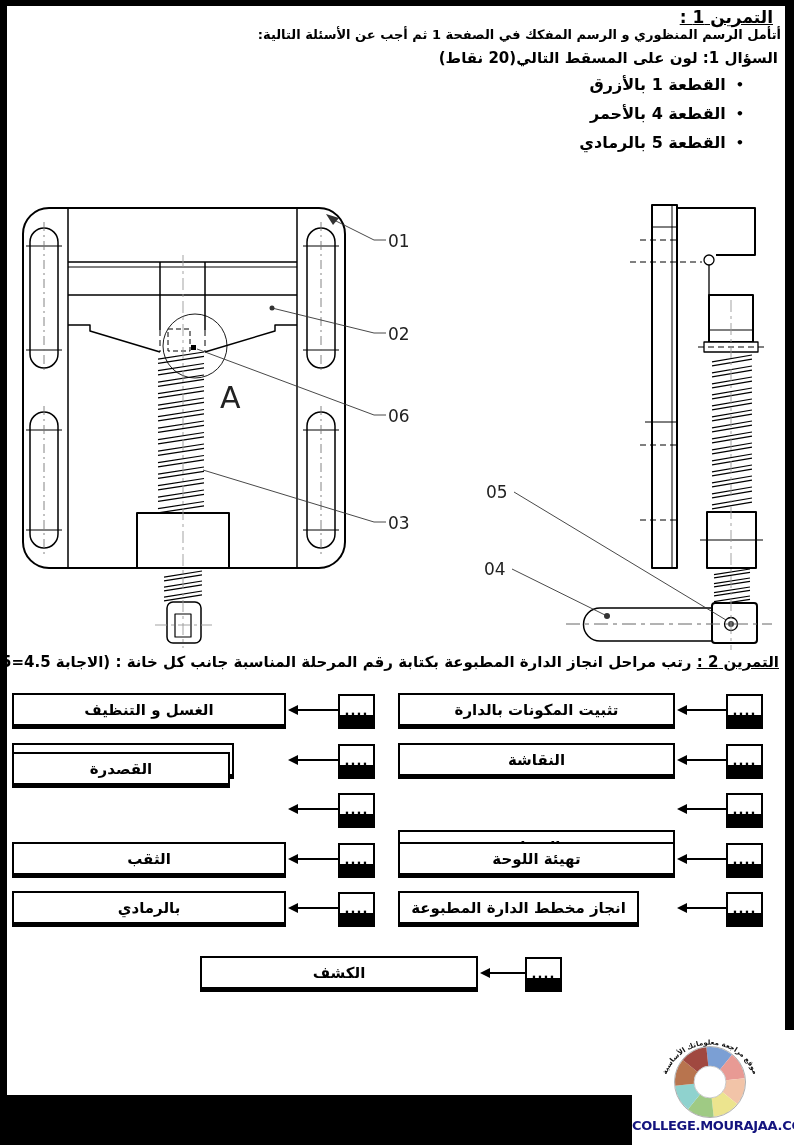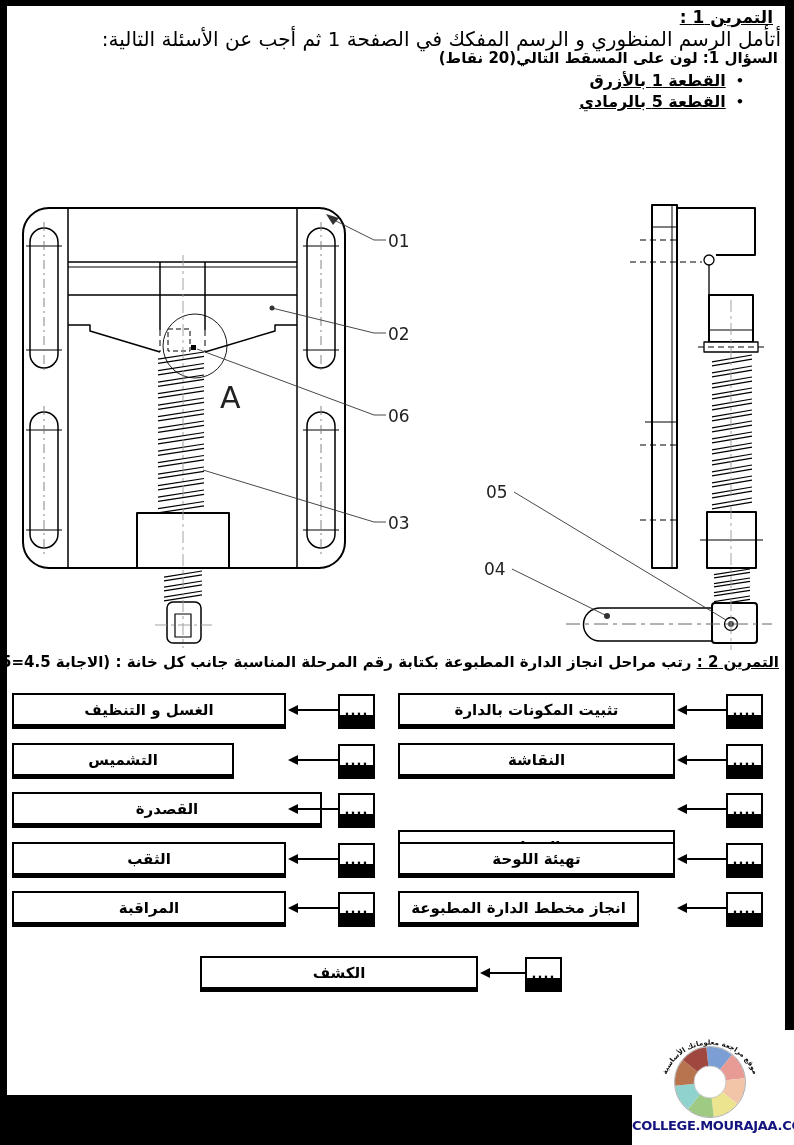--- a/index.html
+++ b/index.html
@@ -16,29 +16,29 @@
   }
   .abs { position: absolute; }
   .rtl { direction: rtl; unicode-bidi: embed; }
 
   
   .ex1-title {
     top:7px; right:21px; font-size:17px; font-weight:bold;
     text-decoration: underline; white-space: nowrap; color:#000;
   }
   .ex1-intro {
-    top:27px; right:13px; font-size:20px; font-weight:normal;
+    top:27px; right:13px; font-size:13px; font-weight:bold;
     white-space: nowrap; color:#000;
   }
   .ex1-question {
     top:49px; right:16px; font-size:15px; font-weight:bold;
     white-space: nowrap; color:#000;
   }
   .bullets { top:70px; right:50px; text-align:right; }
-  .bullet-line { font-size:16px; font-weight:bold; line-height:21px; white-space:nowrap; color:#000;text-decoration:underline; }
+  .bullet-line { font-size:16px; font-weight:bold; line-height:29px; white-space:nowrap; color:#000; }
   .bullet-dot { display:inline-block; margin-left:10px; font-size:13px; vertical-align:1px; }
 
   
   svg.drawings { position:absolute; left:10px; top:195px; pointer-events:none; }
 
   
   .ex2-title {
     top:653px; left:8px; right:15px; font-size:15px; font-weight:bold;
     text-align:right; white-space:nowrap; color:#000;
   }
@@ -79,20 +79,21 @@
 <body>
 
 <div class="paper"></div>
 
 <div class="abs rtl ex1-title">التمرين 1 :</div>
 <div class="abs rtl ex1-intro">أتأمل الرسم المنظوري و الرسم المفكك في الصفحة 1 ثم أجب عن الأسئلة التالية:</div>
 <div class="abs rtl ex1-question">السؤال 1: لون على المسقط التالي(20 نقاط)</div>
 
 <div class="abs rtl bullets">
   <div class="bullet-line"><span class="bullet-dot">•</span><span>القطعة 1 بالأزرق</span></div>
+  <div class="bullet-line"><span class="bullet-dot">•</span><span>القطعة 4 بالأحمر</span></div>
   <div class="bullet-line"><span class="bullet-dot">•</span><span>القطعة 5 بالرمادي</span></div>
 </div>
 
 <svg class="drawings" width="775" height="460" viewBox="10 195 775 460">
   <g fill="none" stroke="#000" stroke-width="1.5" stroke-linejoin="round">
 
     <rect x="23" y="208" width="322" height="360" rx="26" stroke-width="2"></rect>
     <line x1="68" y1="208" x2="68" y2="568"></line>
     <line x1="297" y1="208" x2="297" y2="568"></line>
 
@@ -201,23 +202,23 @@
     <text x="220" y="408" font-size="30">A</text>
   </g>
 </svg>
 
 <div class="abs rtl ex2-title">
   <span class="lead">التمرين 2 :</span><span> رتب مراحل انجاز الدارة المطبوعة بكتابة رقم المرحلة المناسبة جانب كل خانة : (الاجابة 4.5=9X0.5 نقاط)</span>
 </div>
 
 <div class="step-box rtl" style="left:12px;top:693px;width:274px">الغسل و التنظيف</div>
 <div class="step-box rtl" style="left:12px;top:743px;width:222px">التشميس</div>
-<div class="step-box rtl" style="left:12px;top:792px;width:310px">القصدرة</div>
+<div class="step-box rtl" style="left:12px;top:752px;width:218px">القصدرة</div>
 <div class="step-box rtl" style="left:12px;top:842px;width:274px">الثقب</div>
-<div class="step-box rtl" style="left:12px;top:891px;width:274px">المراقبة</div>
+<div class="step-box rtl" style="left:12px;top:891px;width:274px">بالرمادي</div>
 
 <div class="arrow-head" style="left:288px;top:705px"></div>
 <div class="arrow-line" style="left:297px;top:709px;width:41px"></div>
 <div class="arrow-head" style="left:288px;top:755px"></div>
 <div class="arrow-line" style="left:297px;top:759px;width:41px"></div>
 <div class="arrow-head" style="left:288px;top:804px"></div>
 <div class="arrow-line" style="left:297px;top:808px;width:41px"></div>
 <div class="arrow-head" style="left:288px;top:854px"></div>
 <div class="arrow-line" style="left:297px;top:858px;width:41px"></div>
 <div class="arrow-head" style="left:288px;top:903px"></div>

